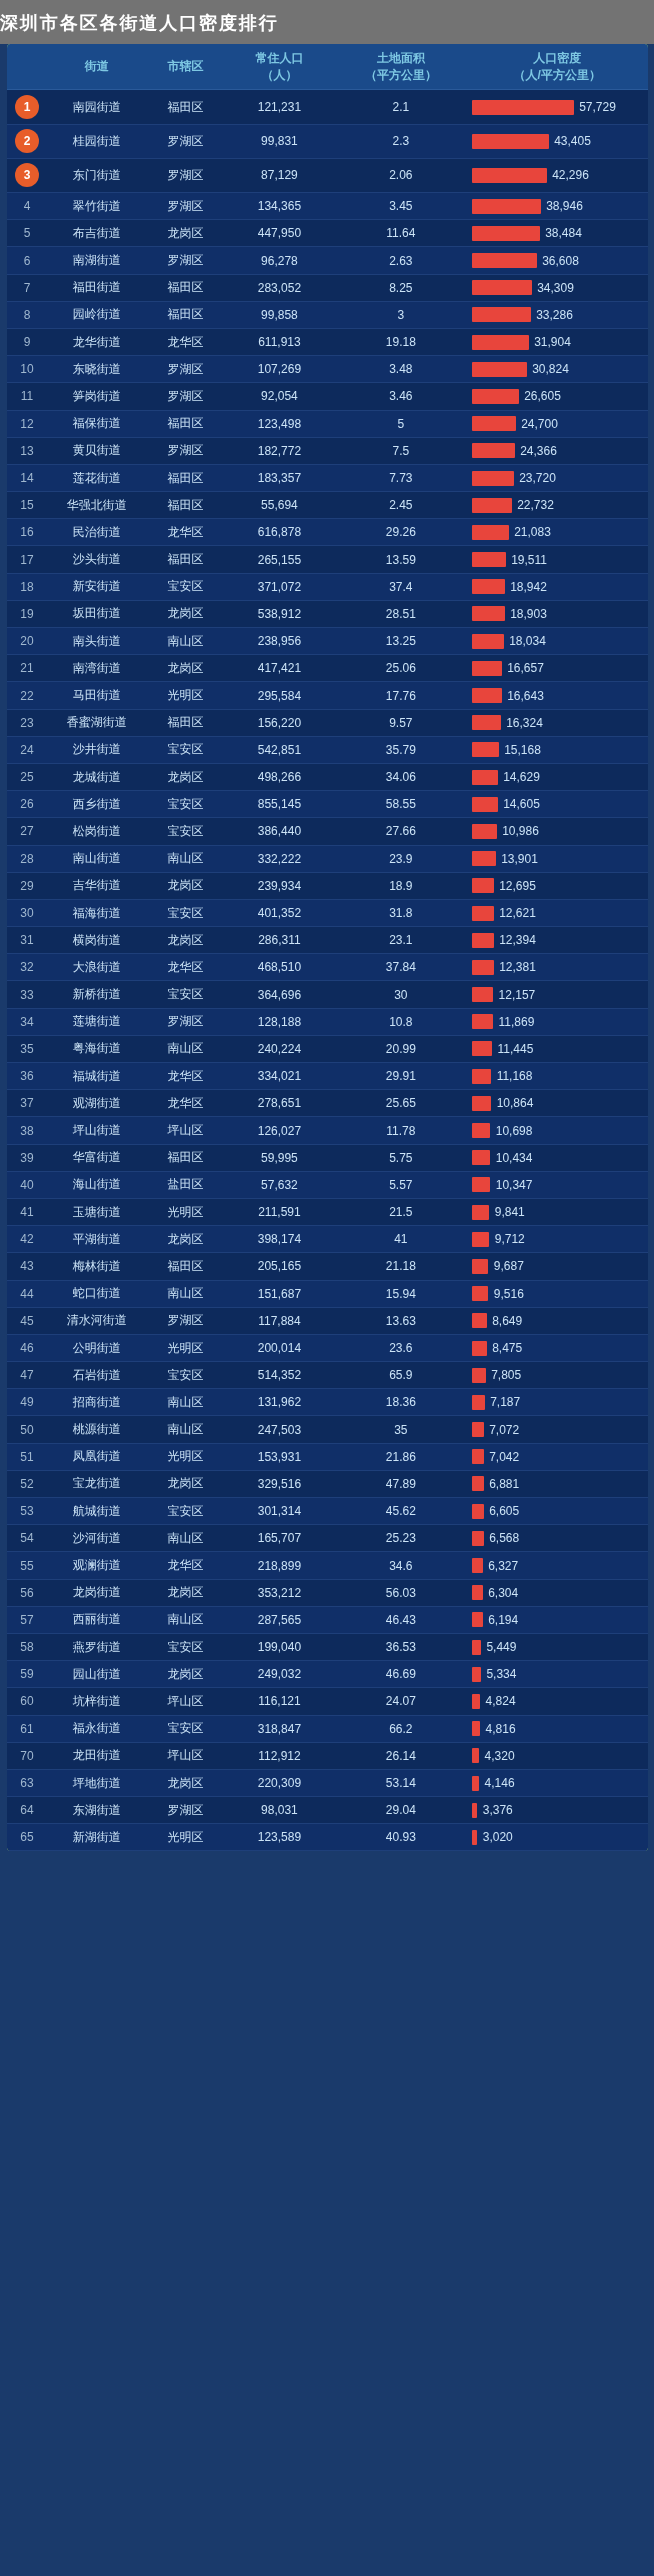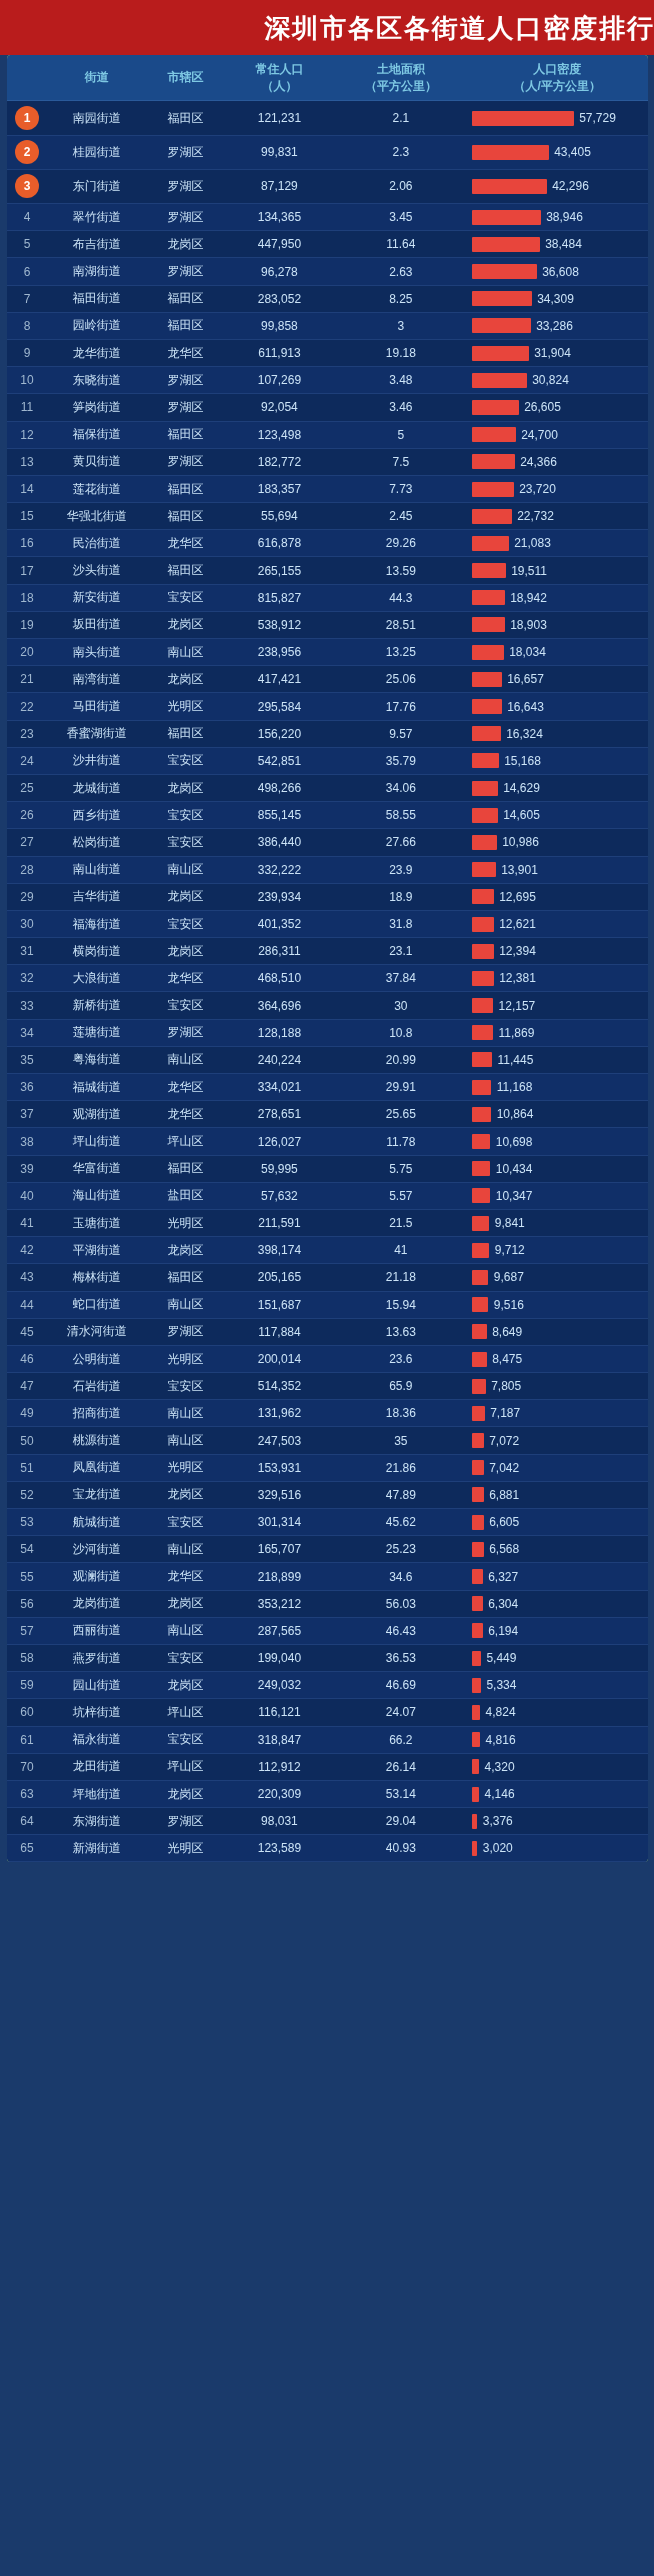--- a/index.html
+++ b/index.html
@@ -8,25 +8,25 @@
       background: #1a3a6b;
       width: 655px;
       min-height: 2576px;
     }
     .container {
       width: 655px;
       background: #1a3a6b;
       padding: 0 0 18.6px 0;
     }
     .title-bar {
-      background: #b91c1c;
-      text-align: right;
+      background: #737373;
+      text-align: left;
       padding: 11px 0 9.3px 0;
       color: #fff;
-      font-size: 26px;
+      font-size: 18px;
       font-weight: bold;
       letter-spacing: 1.9px;
     }
     .table-wrapper {
       margin: 0 7.4px;
       background: #bef264;
       border-radius: 3.7px;
       overflow: hidden;
     }
     table {
@@ -345,22 +345,22 @@
       <div class="density-container">
         <div class="density-bar" style="width:34px;"></div>
         <span class="density-value">19,511</span>
       </div>
     </td>
   </tr>
           <tr>
     <td class="rank-cell"><span class="rank-num">18</span></td>
     <td>新安街道</td>
     <td>宝安区</td>
-    <td>815,827</td>
-    <td>44.3</td>
+    <td>371,072</td>
+    <td>37.4</td>
     <td class="density-bar-cell">
       <div class="density-container">
         <div class="density-bar" style="width:33px;"></div>
         <span class="density-value">18,942</span>
       </div>
     </td>
   </tr>
           <tr>
     <td class="rank-cell"><span class="rank-num">19</span></td>
     <td>坂田街道</td>

